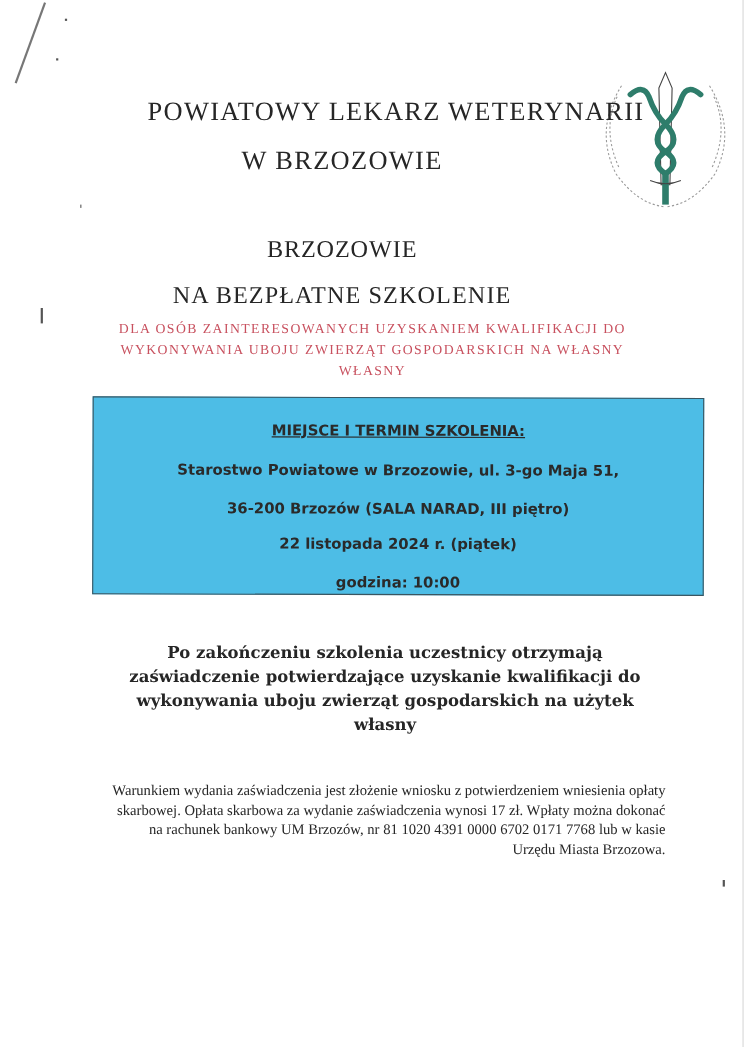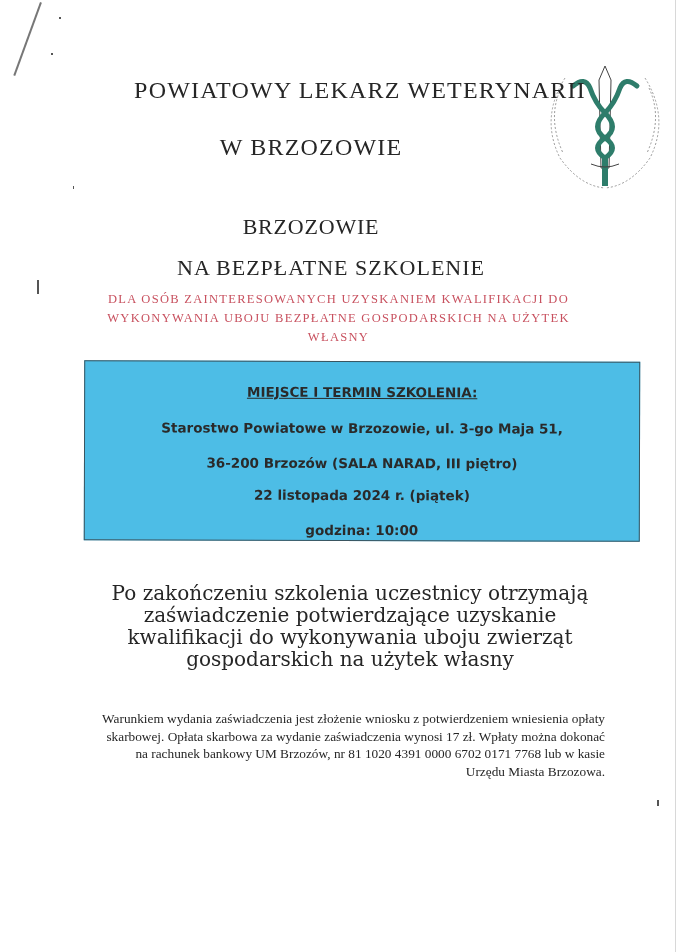--- a/index.html
+++ b/index.html
@@ -3,46 +3,46 @@
   <meta charset="utf-8">
   <style>
     html, body { margin: 0; padding: 0; }
     body {
       width: 677px; height: 952px; background: #ffffff; position: relative; overflow: hidden;
       font-family: "DejaVu Serif", serif; color: #1f1f1f;
     }
     .abs { position: absolute; }
     .center { left: 0; width: 622px; text-align: center; }
     .title1 {
-      top: 77px; left: 100px; width: 520px; text-align: center;
+      top: 89px; left: 100px; width: 520px; text-align: center;
       font-family: "Liberation Serif", serif; font-size: 24px; letter-spacing: 1.2px; color: #262626;
     }
     .title2 { top: 134px; font-family: "Liberation Serif", serif; font-size: 24px; letter-spacing: 1.2px; color: #262626; }
     .invite { top: 214px; font-family: "Liberation Serif", serif; font-size: 22px; letter-spacing: 0.8px; color: #262626; }
-    .free { top: 255px; font-family: "Liberation Serif", serif; font-size: 22px; letter-spacing: 1px; color: #262626; padding-left: 20px; }
+    .free { top: 255px; font-family: "Liberation Serif", serif; font-size: 22px; letter-spacing: 1px; color: #262626; }
     .target {
       top: 290px; left: 100px; width: 477px; text-align: center;
       font-family: "Liberation Serif", serif; font-size: 12.5px; letter-spacing: 1.3px; line-height: 19px;
       color: #c8515f;
     }
     .infobox {
       top: 361px; left: 84px; width: 556px; height: 180px;
       background: #4dbde6; border: 1.5px solid #3a5560; box-sizing: border-box;
       font-family: "DejaVu Sans", sans-serif; font-weight: bold; color: #2a2a2a; text-align: center;
       transform: rotate(0.15deg);
     }
     .infobox .line { position: absolute; left: 0; width: 100%; font-size: 13.5px; }
     .infobox .heading { top: 22px; text-decoration: underline; }
     .infobox .l1 { top: 58px; }
     .infobox .l2 { top: 93px; }
     .infobox .l3 { top: 125px; }
     .infobox .l4 { top: 160px; }
     .cert {
       top: 582px; left: 110px; width: 480px; text-align: center;
-      font-family: "DejaVu Serif", serif; font-weight: normal; font-size: 20px; line-height: 22px; color: #262626;
+      font-family: "DejaVu Serif", serif; font-weight: bold; font-size: 15px; line-height: 22px; color: #262626;
     }
     .note {
       top: 710px; left: 95px; width: 510px; text-align: right;
       font-family: "Liberation Serif", serif; font-size: 13.3px; line-height: 17.5px; color: #262626;
     }
     .logo { top: 58px; left: 535px; width: 140px; height: 135px; }
     .scan-mark { background: #555; }
     .right-edge { top: 0; left: 675px; width: 1px; height: 952px; background: #d8d8d8; }
   </style>
 </head>
@@ -70,21 +70,21 @@
   </g>
   <rect x="67" y="100" width="6" height="28" fill="#2e7d6b"></rect>
   <path d="M56 106 Q70 112 84 106" stroke="#444" fill="none"></path>
 </svg>
 
 <div class="abs title1">POWIATOWY LEKARZ WETERYNARII</div>
 <div class="abs center title2">W BRZOZOWIE</div>
 
 <div class="abs center invite">BRZOZOWIE</div>
 <div class="abs center free">NA BEZPŁATNE SZKOLENIE</div>
-<div class="abs target">DLA OSÓB ZAINTERESOWANYCH UZYSKANIEM KWALIFIKACJI DO WYKONYWANIA UBOJU BEZPŁATNE GOSPODARSKICH NA UŻYTEK WŁASNY</div>
+<div class="abs target">DLA OSÓB ZAINTERESOWANYCH UZYSKANIEM KWALIFIKACJI DO WYKONYWANIA UBOJU ZWIERZĄT GOSPODARSKICH NA WŁASNY WŁASNY</div>
 
 <div class="abs infobox">
   <div class="line heading">MIEJSCE I TERMIN SZKOLENIA:</div>
   <div class="line l1">Starostwo Powiatowe w Brzozowie, ul. 3-go Maja 51,</div>
   <div class="line l2">36-200 Brzozów (SALA NARAD, III piętro)</div>
   <div class="line l3">22 listopada 2024 r. (piątek)</div>
   <div class="line l4">godzina: 10:00</div>
 </div>
 
 <div class="abs cert">Po zakończeniu szkolenia uczestnicy otrzymają zaświadczenie potwierdzające uzyskanie kwalifikacji do wykonywania uboju zwierząt gospodarskich na użytek własny</div>

